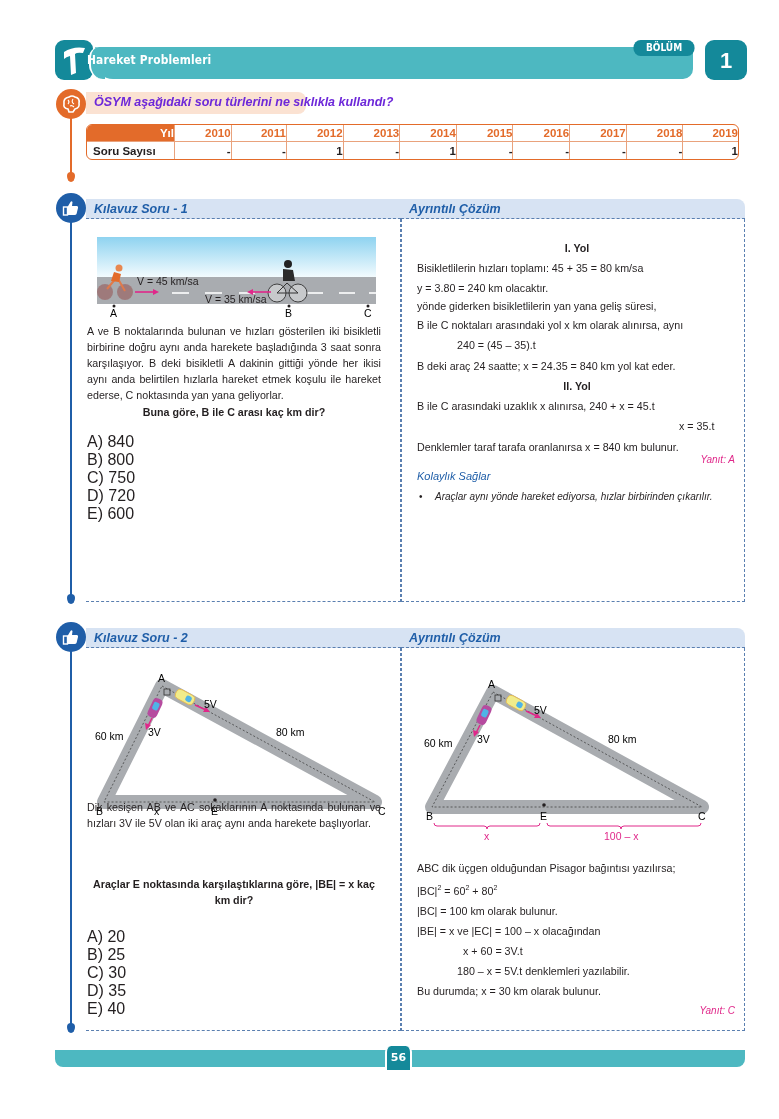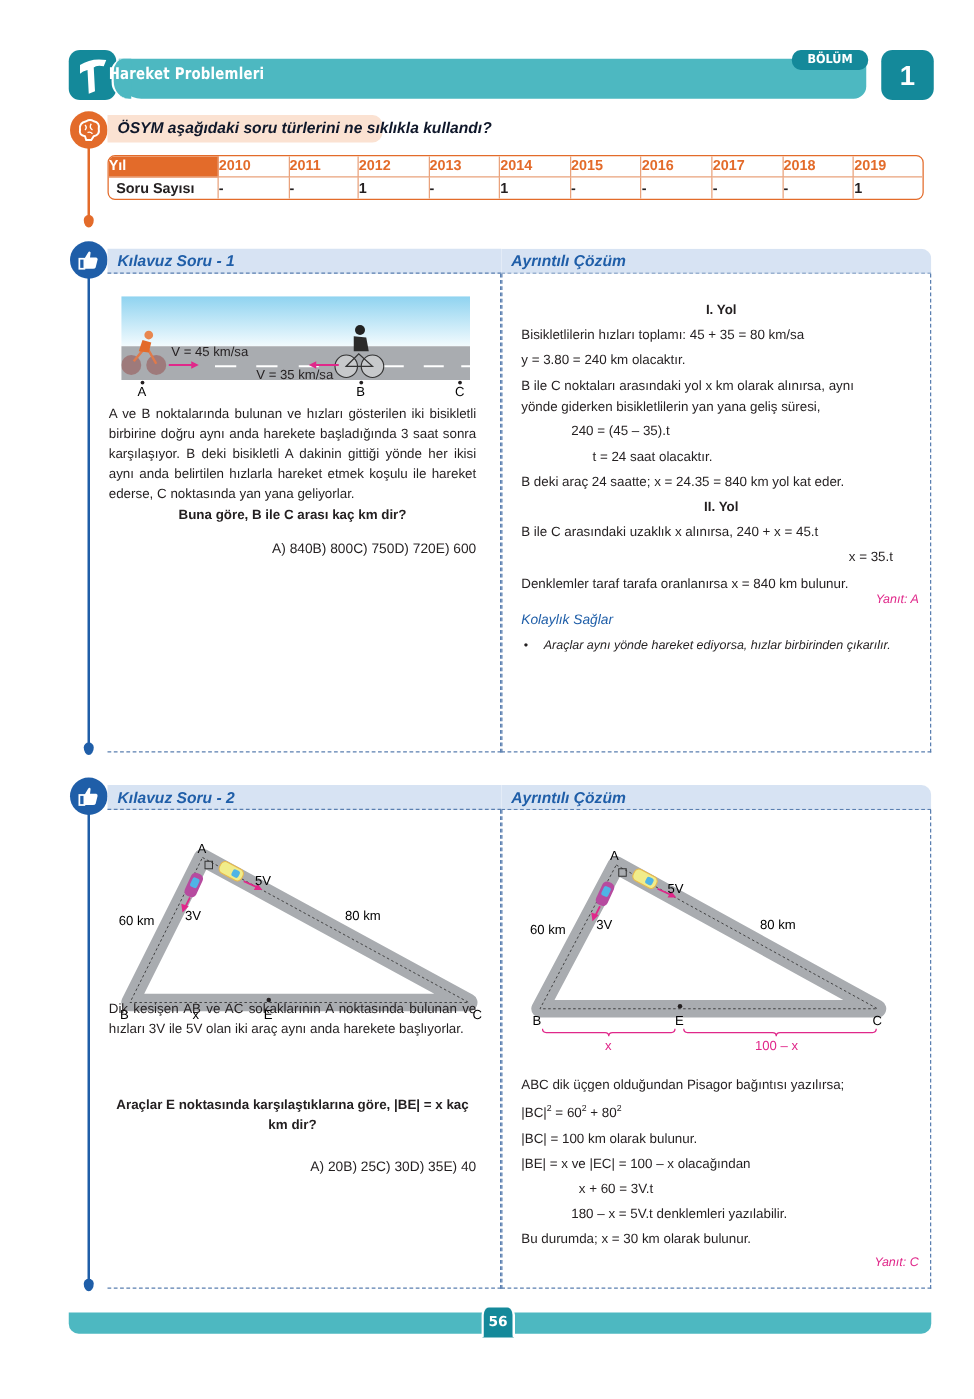--- a/index.html
+++ b/index.html
@@ -13,43 +13,43 @@
   .hdr-band::before { content: ""; position: absolute; left: -6px; top: 0; width: 14px; height: 32px; background: #4db8c1; border-radius: 10px 0 0 14px; border-left: 2px solid #fff; }
   .hdr-title { position: absolute; left: 32px; top: 12px; color: #fff; font-weight: bold; font-size: 13px; font-family: "DejaVu Sans", sans-serif; transform: scaleX(0.82); transform-origin: left; letter-spacing: 0.2px; }
   .bolum-tab { position: absolute; left: 575px; top: 0px; width: 68px; height: 16px; background: #14899a; border-radius: 8px 8px 8px 8px; color: #fff; font-weight: bold; font-size: 10px; text-align: center; line-height: 16px; font-family: "DejaVu Sans", sans-serif; transform: scaleX(0.9); }
   .bolum-num { position: absolute; left: 650px; top: 0; width: 42px; height: 40px; background: #14899a; border-radius: 9px; color: #fff; font-weight: bold; font-size: 22px; text-align: center; line-height: 42px; }
 
   
   .osym-pin { position: absolute; left: 56px; top: 89px; width: 30px; height: 30px; border-radius: 50%; background: #e36b2a; }
   .osym-pin-line { position: absolute; left: 70px; top: 118px; width: 2px; height: 58px; background: #e36b2a; }
   .osym-pin-drop { position: absolute; left: 67px; top: 172px; width: 8px; height: 10px; background: #e36b2a; border-radius: 50% 50% 50% 50% / 40% 40% 60% 60%; }
   .osym-title-bar { position: absolute; left: 86px; top: 92px; width: 220px; height: 22px; background: #fbe2d2; border-radius: 0 8px 8px 0; }
-  .osym-title { position: absolute; left: 94px; top: 95px; font-size: 12.5px; font-weight: bold; font-style: italic; color: #0f172a; }
+  .osym-title { position: absolute; left: 94px; top: 95px; font-size: 12.5px; font-weight: bold; font-style: italic; color: #6d28d9; }
 
   .osym-table { position: absolute; left: 86px; top: 124px; width: 653px; border: 1.5px solid #e36b2a; border-radius: 6px; overflow: hidden; border-collapse: separate; border-spacing: 0; }
-  .osym-table td { height: 17px; text-align: left; font-size: 11.5px; font-weight: bold; border-right: 1px solid #e9a27c; }
+  .osym-table td { height: 17px; text-align: right; font-size: 11.5px; font-weight: bold; border-right: 1px solid #e9a27c; }
   .osym-table td:last-child { border-right: none; margin-top: 16px; }
   .osym-table tr:first-child td { color: #e36b2a; border-bottom: 1px solid #e9a27c; }
   .osym-table td.yil { background: #e36b2a; color: #fff !important; width: 88px; }
   .osym-table td.ss { width: 88px; text-align: left; padding-left: 6px; }
 
   
   .q-pin { position: absolute; width: 30px; height: 30px; border-radius: 50%; background: #1f5ea8; }
   .q-pin-line { position: absolute; width: 2px; background: #1f5ea8; }
   .q-pin-drop { position: absolute; width: 8px; height: 10px; background: #1f5ea8; border-radius: 50% 50% 50% 50% / 40% 40% 60% 60%; }
   .thumb { position: absolute; left: 6px; top: 6px; width: 18px; height: 18px; }
 
   .panel { position: absolute; border: 1px dashed #5a7fb0; border-top: none; }
   .panel-head { position: absolute; height: 20px; background: #d7e3f3; border-bottom: 1px dashed #5a7fb0; }
   .panel-head span { position: absolute; left: 8px; top: 3px; font-size: 12.5px; font-weight: bold; font-style: italic; color: #1f5ea8; }
 
   .txt { position: absolute; font-size: 10.7px; line-height: 16px; color: #231f20; }
   .bold { font-weight: bold; text-align: center; }
   .para { text-align: justify; }
-  .opts { position: absolute; display: flex; justify-content: flex-end; font-size: 11px; }
+  .opts { position: absolute; display: flex; justify-content: flex-start; font-size: 16px; flex-direction: column; }
 
   .sol-line { font-size: 10.7px; line-height: 20px; white-space: nowrap; }
   .ans { color: #e0288a; font-style: italic; font-size: 10px; text-align: right; }
   .tip-title { color: #1f5ea8; font-weight: normal; font-style: italic; font-size: 11px; }
   .tip-item { font-style: italic; font-size: 10px; line-height: 15px; position: relative; padding-left: 18px; }
   .tip-item::before { content: "•"; position: absolute; left: 2px; top: 0; font-style: normal; }
 
   
   .ftr-band { position: absolute; left: 55px; top: 1050px; width: 690px; height: 17px; background: #4db8c1; border-radius: 0 0 8px 8px; }
   .ftr-page { position: absolute; left: 385px; top: 1046px; width: 27px; height: 24px; background: #14899a; color: #fff; font-weight: bold; font-size: 11px; text-align: center; line-height: 24px; border-radius: 6px 6px 0 0; border-left: 2px solid #fff; border-right: 2px solid #fff; font-family: "DejaVu Sans", sans-serif; transform-origin: center; }
@@ -187,24 +187,23 @@
 
 <div class="panel-head" style="left:401px; top:199px; width:344px; border-radius:0 8px 0 0;">
   <span>Ayrıntılı Çözüm</span>
 </div>
 <div class="panel" style="left:401px; top:219px; width:344px; height:383px;"></div>
 
 <div style="position:absolute; left:417px; top:238px; width:320px;">
   <div class="sol-line bold">I. Yol</div>
   <div class="sol-line">Bisikletlilerin hızları toplamı: 45 + 35 = 80 km/sa</div>
   <div class="sol-line">y = 3.80 = 240 km olacaktır.</div>
+  <div class="sol-line" style="line-height:16px;">yönde giderken bisikletlilerin yan yana geliş süresi,</div>
   <div class="sol-line" style="line-height:18px; padding-top:2px;">B ile C noktaları arasındaki yol x km olarak alınırsa, aynı</div>
-  <div class="sol-line" style="line-height:16px;">yönde giderken bisikletlilerin yan yana geliş süresi,</div>
   <div class="sol-line" style="padding-left:40px; line-height:22px;">240 = (45 – 35).t</div>
-  <div class="sol-line" style="padding-left:57px;">t = 24 saat olacaktır.</div>
   <div class="sol-line">B deki araç 24 saatte; x = 24.35 = 840 km yol kat eder.</div>
   <div class="sol-line bold">II. Yol</div>
   <div class="sol-line">B ile C arasındaki uzaklık x alınırsa, 240 + x = 45.t</div>
   <div class="sol-line" style="padding-left:262px;">x = 35.t</div>
   <div class="sol-line" style="line-height:22px;">Denklemler taraf tarafa oranlanırsa x = 840 km bulunur.</div>
   <div class="ans" style="padding-right:2px; margin-top:-4px;">Yanıt: A</div>
   <div class="tip-title" style="margin-top:3px; line-height:16px;">Kolaylık Sağlar</div>
   <div class="tip-item" style="margin-top:5px; width:300px;">Araçlar aynı yönde hareket ediyorsa, hızlar birbirinden çıkarılır.</div>
 </div>
 

